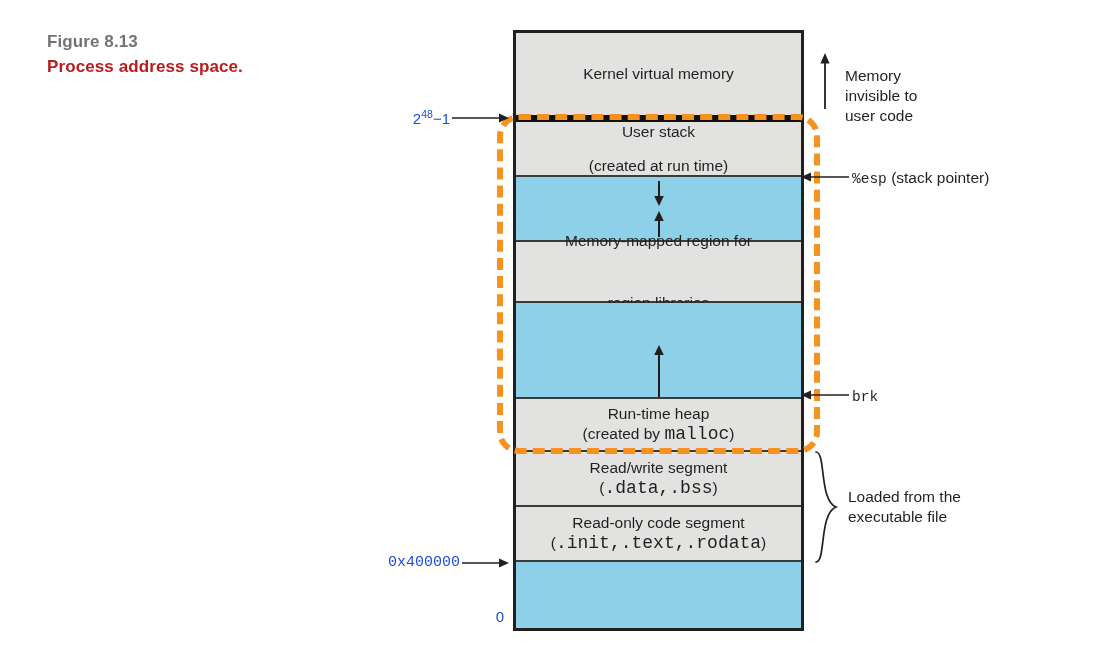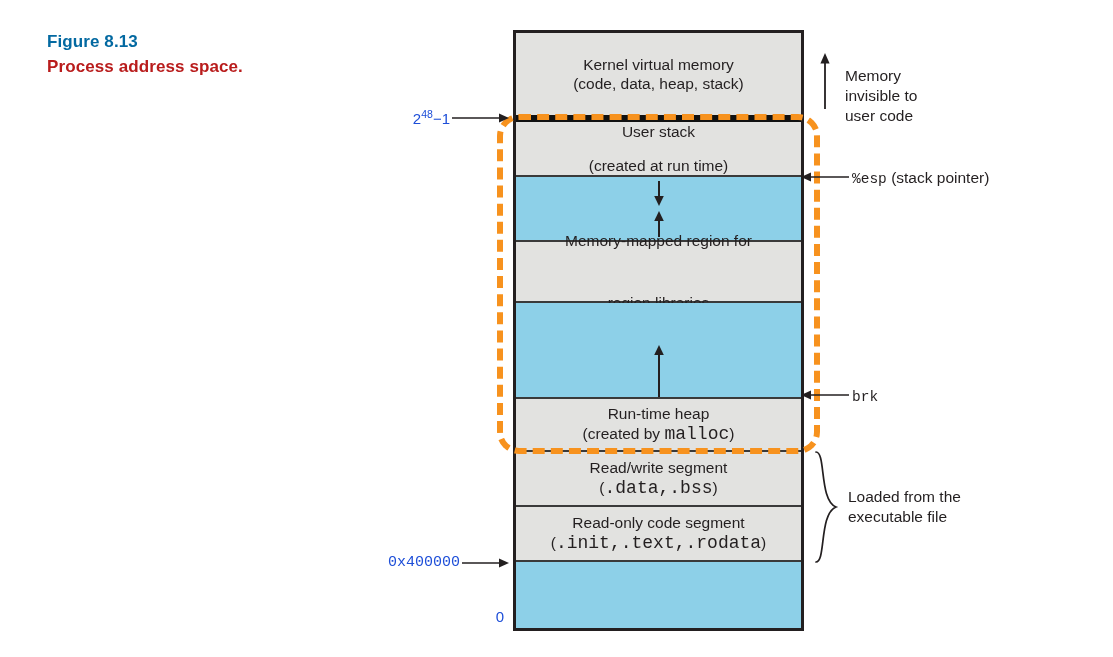--- a/index.html
+++ b/index.html
@@ -7,21 +7,21 @@
     width: 1113px; height: 657px;
     background: #ffffff;
     font-family: "Liberation Sans", sans-serif;
     position: relative;
     overflow: hidden;
   }
 
   
   #caption { position: absolute; left: 47px; top: 30px; width: 360px; }
   #caption .fig-num {
-    font-size: 17px; font-weight: bold; color: #0369a1;
+    font-size: 17px; font-weight: bold; color: #737373;
     letter-spacing: .1px; line-height: 1.45;
   }
   #caption .fig-title {
     font-size: 17px; font-weight: bold; color: #b91c1c;
     letter-spacing: .1px; line-height: 1.45;
   }
 
   
   #memory-column {
     position: absolute; left: 513px; top: 30px;
@@ -85,21 +85,20 @@
 
 <div id="caption">
   <div class="fig-num">Figure 8.13</div>
   <div class="fig-title">Process address space.</div>
 </div>
 
 <div id="memory-column">
 
   <div class="mem-block no-rule" style="top:0; height:82px;">
     <div>Kernel virtual memory</div>
-    <div>(code, data, heap, stack)</div>
   </div>
 
   <div id="kernel-divider" style="top:82px;"></div>
 
   <div class="mem-block" style="top:89px; height:55px;justify-content:space-between;">
     <div>User stack</div>
     <div>(created at run time)</div>
   </div>
 
   <div class="mem-block blue" style="top:144px; height:65px;">

